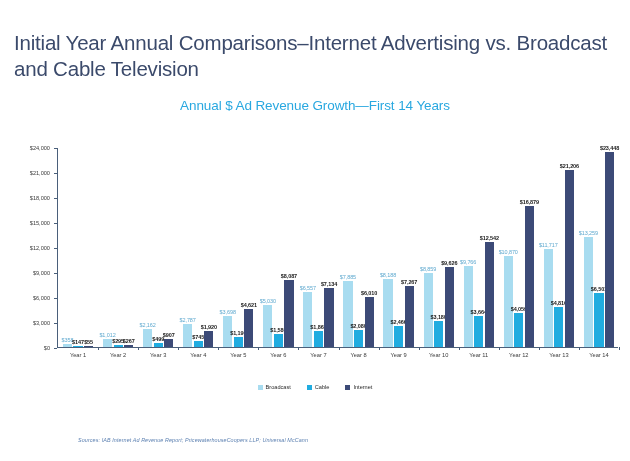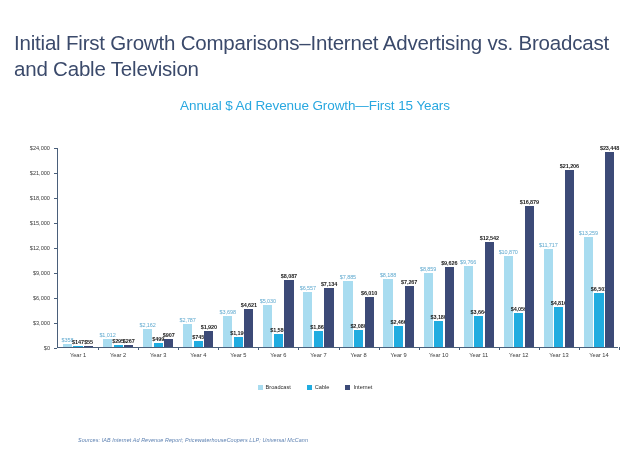--- a/index.html
+++ b/index.html
@@ -160,22 +160,22 @@
     font-style: italic;
     color: #5a7fb0;
     letter-spacing: 0.1px;
   }
 </style>
 </head>
 <body>
 
 <div id="slide">
 
-  <h1 id="title">Initial First Growth Comparisons–Internet Advertising vs. Broadcast and Cable Television</h1>
-  <div id="subtitle">Annual $ Ad Revenue Growth—First 15 Years</div>
+  <h1 id="title">Initial Year Annual Comparisons–Internet Advertising vs. Broadcast and Cable Television</h1>
+  <div id="subtitle">Annual $ Ad Revenue Growth—First 14 Years</div>
 
   <div id="chart">
     <div class="ylabels">
         <div class="ylabel" style="top: 200px;">$0</div>
         <div class="ytick" style="top: 200px;"></div>
         <div class="ylabel" style="top: 175px;">$3,000</div>
         <div class="ytick" style="top: 175px;"></div>
         <div class="ylabel" style="top: 150px;">$6,000</div>
         <div class="ytick" style="top: 150px;"></div>
         <div class="ylabel" style="top: 125px;">$9,000</div>

